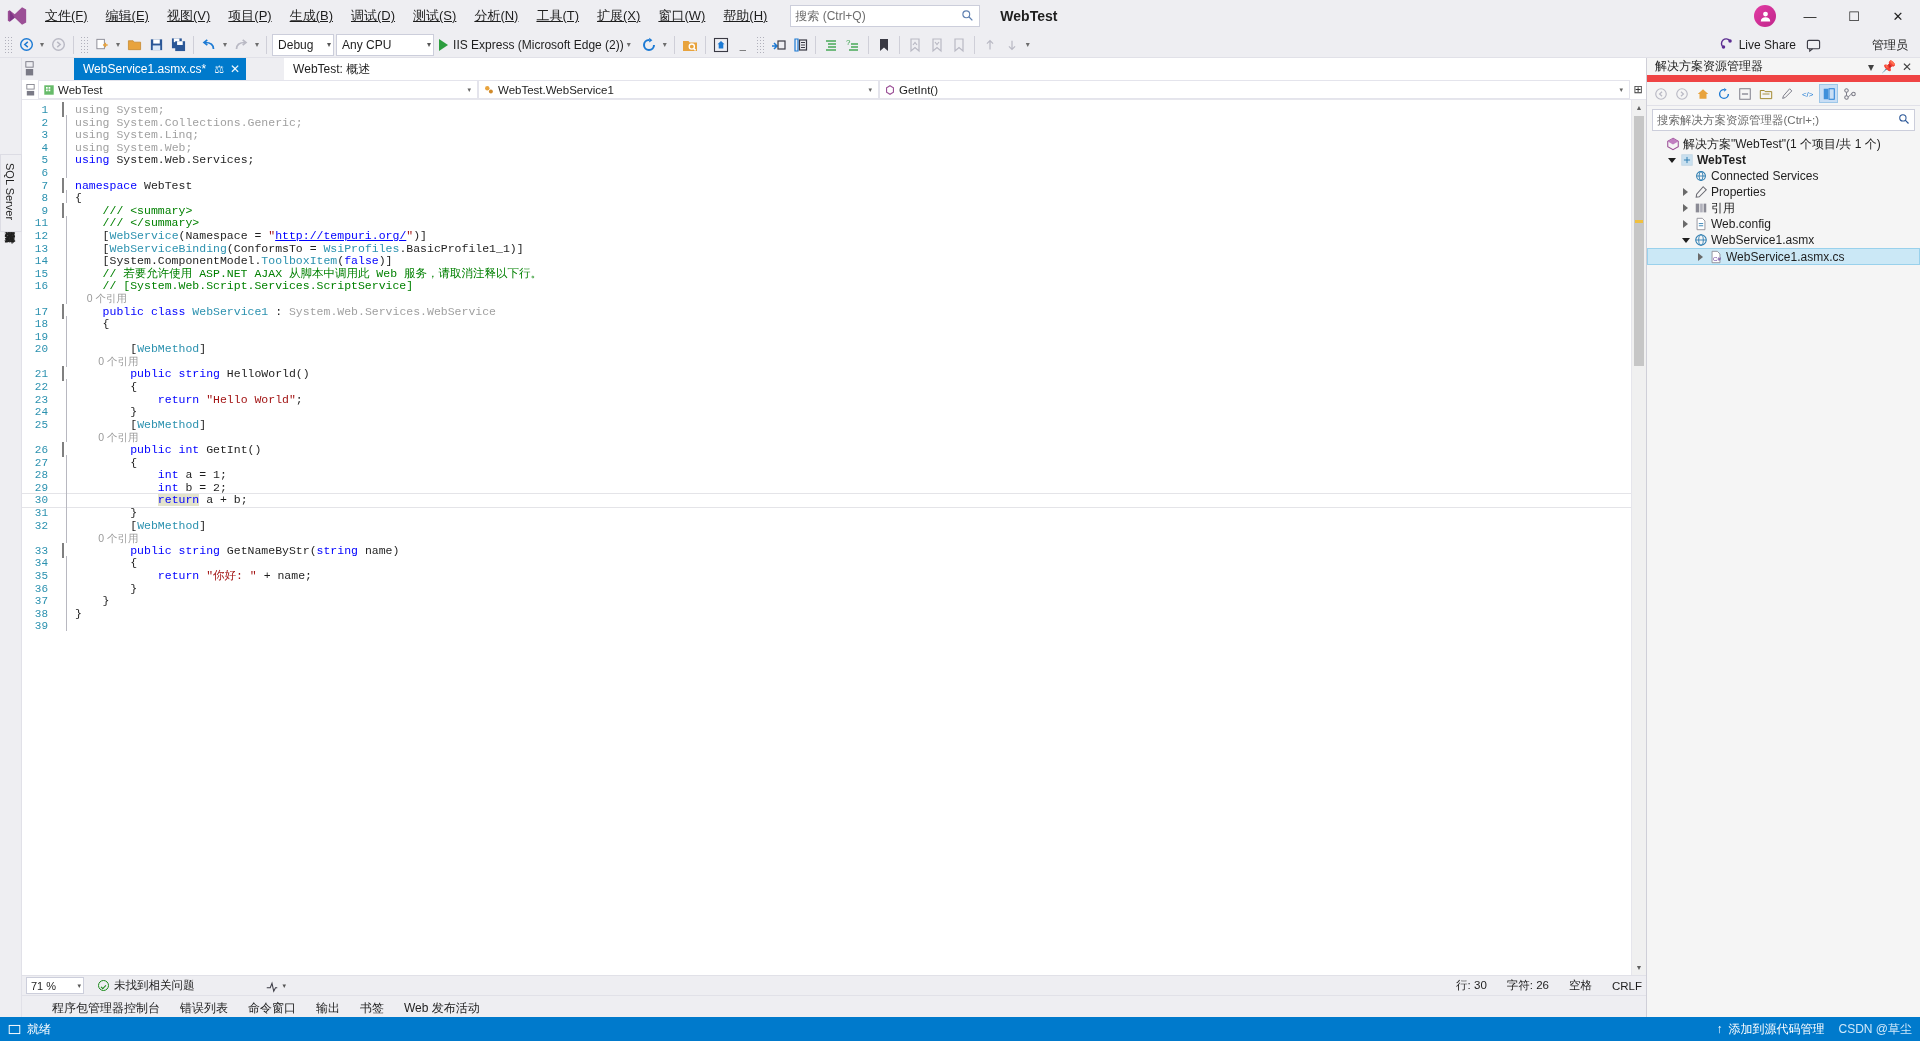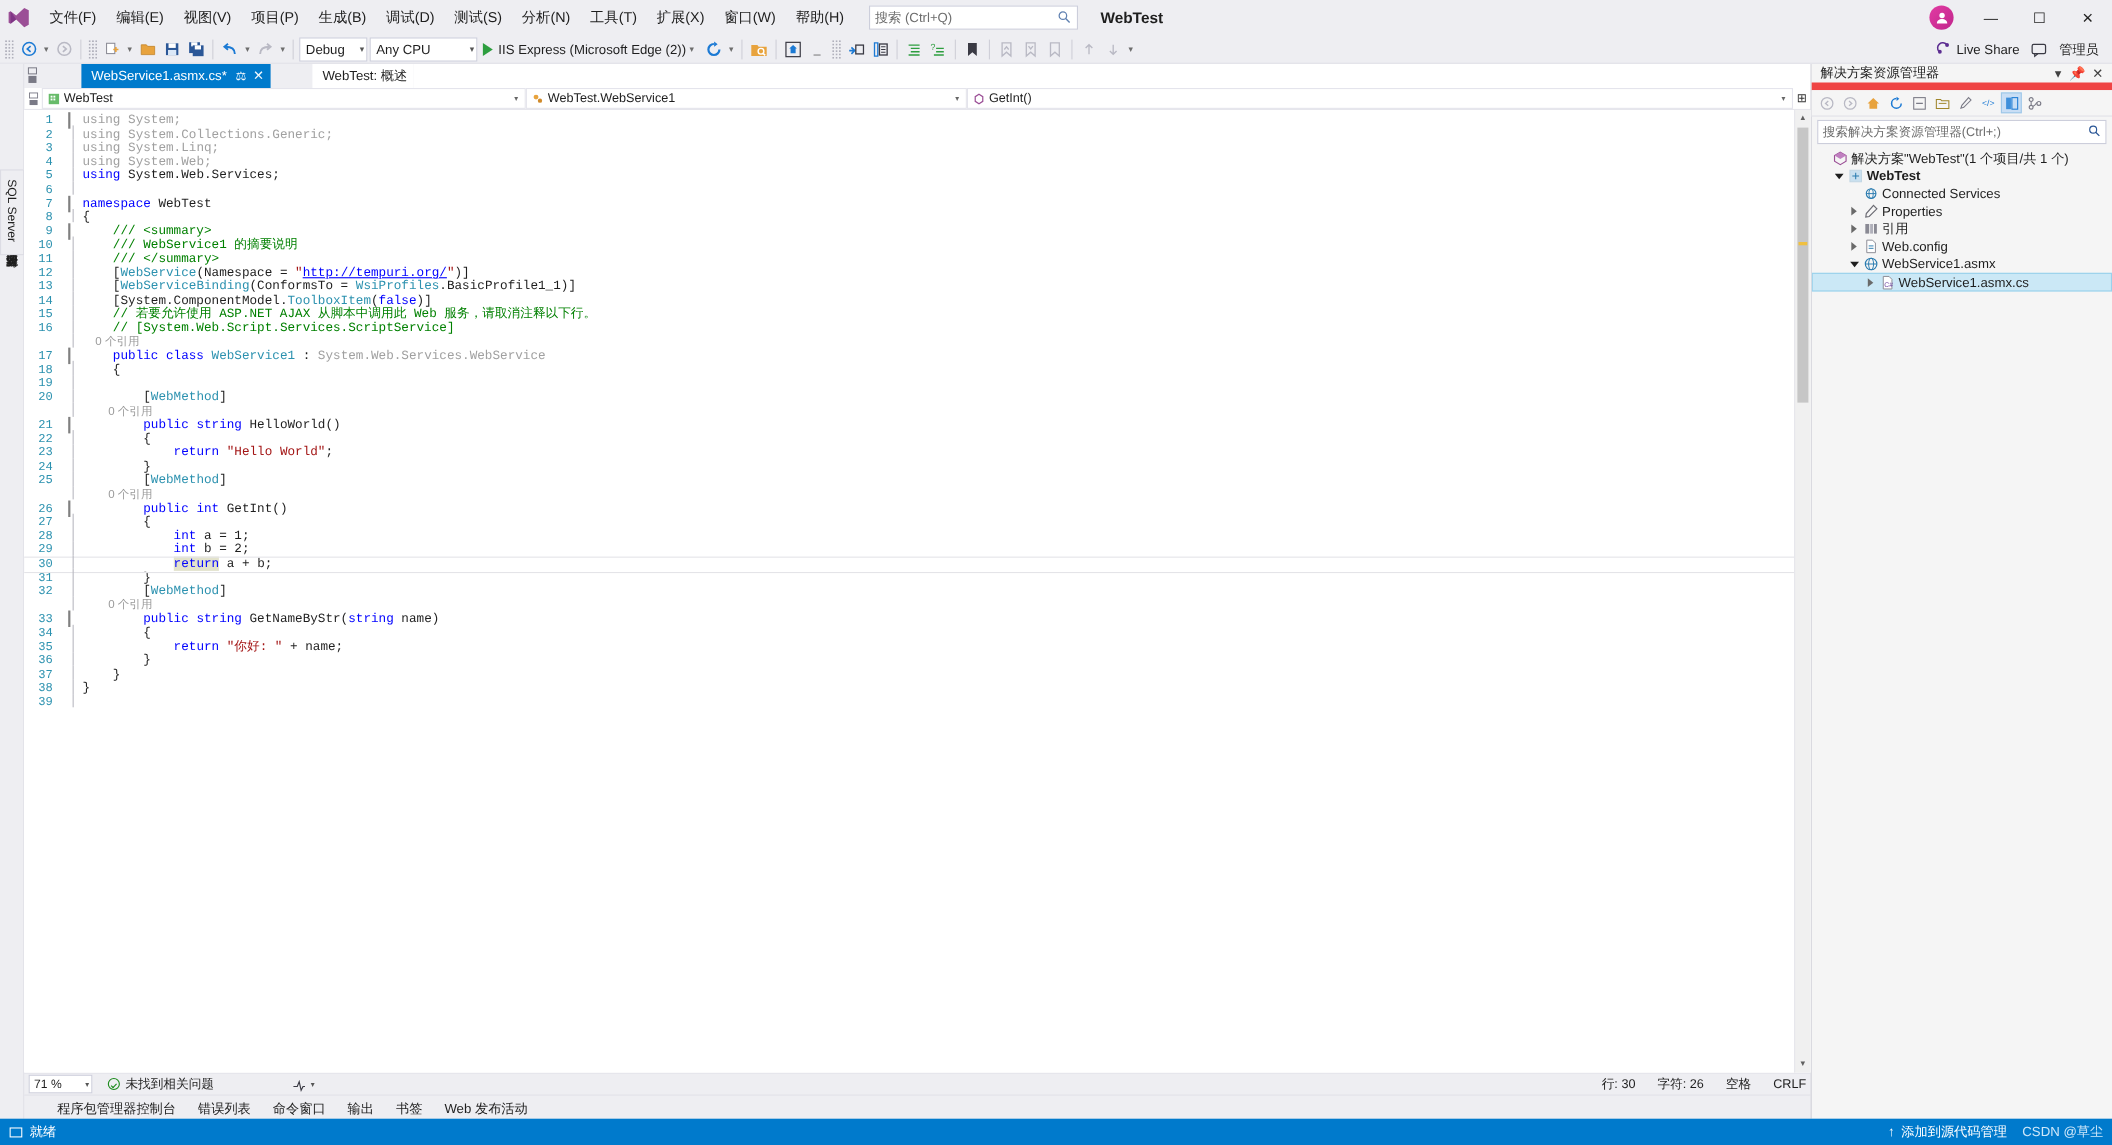--- a/index.html
+++ b/index.html
@@ -17,21 +17,21 @@
   
   .titlebar {
     height: 32px; flex: 0 0 32px;
     background: #eeeef2;
     display: flex; align-items: center;
     padding: 0 4px;
     position: relative;
   }
   .vs-logo { width: 26px; height: 26px; display: flex; align-items: center; justify-content: center; }
   .vs-logo svg { display:block; }
-  .menu { display: flex; align-items: center; margin-left: 6px; }
+  .menu { display: flex; align-items: center; margin-left: 6px; text-decoration: underline; }
   .menu-item {
     padding: 4px 9px; font-size: 13px; color: #1e1e1e; white-space: nowrap; cursor: default;
     line-height: 16px;
   }
   .search-box {
     margin-left: 14px; width: 190px; height: 22px;
     background: #ffffff; border: 1px solid #cccedb;
     display: flex; align-items: center; padding: 0 4px;
     font-size: 12px; color: #6d6d6d;
   }
@@ -70,21 +70,21 @@
     display: flex; align-items: center; padding: 0 2px 0 5px; font-size: 12px; color:#1e1e1e;
     margin: 0 1px;
   }
   .tb-combo .lbl { flex: 1; white-space: nowrap; }
   .tb-combo .car { font-size: 8px; color: #555; padding-left: 8px; }
   .tb-run { display: flex; align-items: center; height: 22px; padding: 0 4px; font-size: 12px; }
   .play { width: 0; height: 0; border-left: 9px solid #2d9e3f; border-top: 6px solid transparent; border-bottom: 6px solid transparent; margin-right: 5px;}
   .tb-right { position: absolute; right: 4px; top: 0; height: 26px; display: flex; align-items: center; }
   .liveshare { display:flex; align-items:center; font-size: 12px; padding: 0 6px; }
   .ls-ico { margin-right: 5px; }
-  .mgr-btn { font-size: 12px; padding: 0 8px; color:#1e1e1e; }
+  .mgr-btn { font-size: 12px; padding: 0 8px; color:#1e1e1e;margin-left:40px; }
 
   
   .body { flex: 1; display: flex; min-height: 0; background: #eeeef2; }
 
   
   .left-strip {
     width: 22px; flex: 0 0 22px;
     background: #eeeef2; border-right: 1px solid #e1e1e8;
     position: relative;
   }
@@ -571,21 +571,20 @@
         <div class="editor" id="code">
             <div class="code-line"><span class="ln">1</span><span class="chgbar"></span><span class="glyph"><span class="fold"></span></span><span class="txt"><span class="c-gray">using </span><span class="c-gray">System;</span></span></div>
             <div class="code-line"><span class="ln">2</span><span class="chgbar"></span><span class="glyph"><span style="display:inline-block;width:1px;height:12.6px;border-left:1px solid #b8b8c0;margin-left:5px"></span></span><span class="txt"><span class="c-gray">using </span><span class="c-gray">System.Collections.Generic;</span></span></div>
             <div class="code-line"><span class="ln">3</span><span class="chgbar"></span><span class="glyph"><span style="display:inline-block;width:1px;height:12.6px;border-left:1px solid #b8b8c0;margin-left:5px"></span></span><span class="txt"><span class="c-gray">using </span><span class="c-gray">System.Linq;</span></span></div>
             <div class="code-line"><span class="ln">4</span><span class="chgbar"></span><span class="glyph"><span style="display:inline-block;width:1px;height:12.6px;border-left:1px solid #b8b8c0;margin-left:5px"></span></span><span class="txt"><span class="c-gray">using </span><span class="c-gray">System.Web;</span></span></div>
             <div class="code-line"><span class="ln">5</span><span class="chgbar"></span><span class="glyph"><span style="display:inline-block;width:1px;height:12.6px;border-left:1px solid #b8b8c0;margin-left:5px"></span></span><span class="txt"><span class="c-kw">using </span><span class="c-txt">System.Web.Services;</span></span></div>
             <div class="code-line"><span class="ln">6</span><span class="chgbar"></span><span class="glyph"><span style="display:inline-block;width:1px;height:12.6px;border-left:1px solid #b8b8c0;margin-left:5px"></span></span><span class="txt"></span></div>
             <div class="code-line"><span class="ln">7</span><span class="chgbar"></span><span class="glyph"><span class="fold"></span></span><span class="txt"><span class="c-kw">namespace </span><span class="c-txt">WebTest</span></span></div>
             <div class="code-line"><span class="ln">8</span><span class="chgbar"></span><span class="glyph"><span style="display:inline-block;width:1px;height:12.6px;border-left:1px solid #b8b8c0;margin-left:5px"></span></span><span class="txt"><span class="c-txt">{</span></span></div>
             <div class="code-line"><span class="ln">9</span><span class="chgbar"></span><span class="glyph"><span class="fold"></span></span><span class="txt"><span>    </span><span class="c-com">/// &lt;summary&gt;</span></span></div>
-            <div class="code-line"><span class="ln">10</span><span class="chgbar"></span><span class="glyph"><span style="display:inline-block;width:1px;height:12.6px;border-left:1px solid #b8b8c0;margin-left:5px"></span></span><span class="txt"><span>    </span><span class="c-com">/// WebService1 的摘要说明</span></span></div>
             <div class="code-line"><span class="ln">11</span><span class="chgbar"></span><span class="glyph"><span style="display:inline-block;width:1px;height:12.6px;border-left:1px solid #b8b8c0;margin-left:5px"></span></span><span class="txt"><span>    </span><span class="c-com">/// &lt;/summary&gt;</span></span></div>
             <div class="code-line"><span class="ln">12</span><span class="chgbar"></span><span class="glyph"><span style="display:inline-block;width:1px;height:12.6px;border-left:1px solid #b8b8c0;margin-left:5px"></span></span><span class="txt"><span>    </span><span class="c-txt">[</span><span class="c-type">WebService</span><span class="c-txt">(Namespace = </span><span class="c-str">"</span><span class="c-link">http://tempuri.org/</span><span class="c-str">"</span><span class="c-txt">)]</span></span></div>
             <div class="code-line"><span class="ln">13</span><span class="chgbar"></span><span class="glyph"><span style="display:inline-block;width:1px;height:12.6px;border-left:1px solid #b8b8c0;margin-left:5px"></span></span><span class="txt"><span>    </span><span class="c-txt">[</span><span class="c-type">WebServiceBinding</span><span class="c-txt">(ConformsTo = </span><span class="c-type">WsiProfiles</span><span class="c-txt">.BasicProfile1_1)]</span></span></div>
             <div class="code-line"><span class="ln">14</span><span class="chgbar"></span><span class="glyph"><span style="display:inline-block;width:1px;height:12.6px;border-left:1px solid #b8b8c0;margin-left:5px"></span></span><span class="txt"><span>    </span><span class="c-txt">[System.ComponentModel.</span><span class="c-type">ToolboxItem</span><span class="c-txt">(</span><span class="c-kw">false</span><span class="c-txt">)]</span></span></div>
             <div class="code-line"><span class="ln">15</span><span class="chgbar"></span><span class="glyph"><span style="display:inline-block;width:1px;height:12.6px;border-left:1px solid #b8b8c0;margin-left:5px"></span></span><span class="txt"><span>    </span><span class="c-com">// 若要允许使用 ASP.NET AJAX 从脚本中调用此 Web 服务，请取消注释以下行。</span></span></div>
             <div class="code-line"><span class="ln">16</span><span class="chgbar"></span><span class="glyph"><span style="display:inline-block;width:1px;height:12.6px;border-left:1px solid #b8b8c0;margin-left:5px"></span></span><span class="txt"><span>    </span><span class="c-com">// [System.Web.Script.Services.ScriptService]</span></span></div>
             <div class="code-line"><span class="ln"></span><span class="chgbar"></span><span class="glyph"><span style="display:inline-block;width:1px;height:12.6px;border-left:1px solid #b8b8c0;margin-left:5px"></span></span><span class="txt"><span class="c-ref">    0 个引用</span></span></div>
             <div class="code-line"><span class="ln">17</span><span class="chgbar"></span><span class="glyph"><span class="fold"></span></span><span class="txt"><span>    </span><span class="c-kw">public class </span><span class="c-type">WebService1</span><span class="c-txt"> : </span><span class="c-gray">System.Web.Services.WebService</span></span></div>
             <div class="code-line"><span class="ln">18</span><span class="chgbar"></span><span class="glyph"><span style="display:inline-block;width:1px;height:12.6px;border-left:1px solid #b8b8c0;margin-left:5px"></span></span><span class="txt"><span>    </span><span class="c-txt">{</span></span></div>
             <div class="code-line"><span class="ln">19</span><span class="chgbar"></span><span class="glyph"><span style="display:inline-block;width:1px;height:12.6px;border-left:1px solid #b8b8c0;margin-left:5px"></span></span><span class="txt"></span></div>

